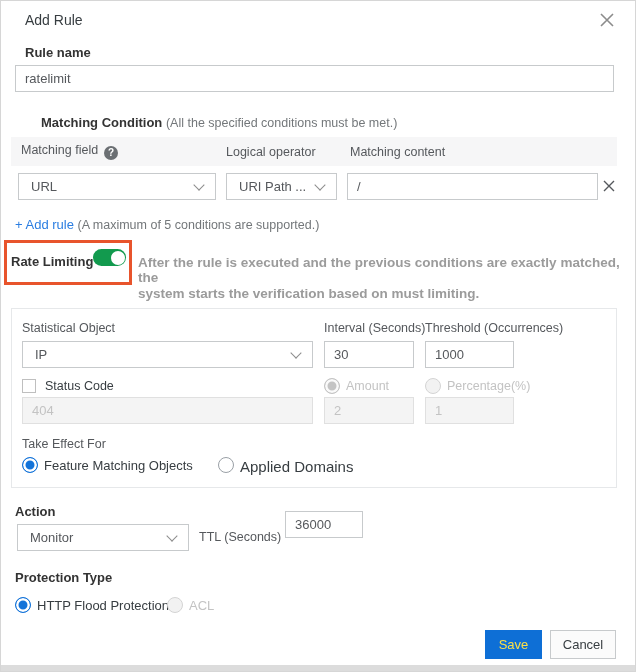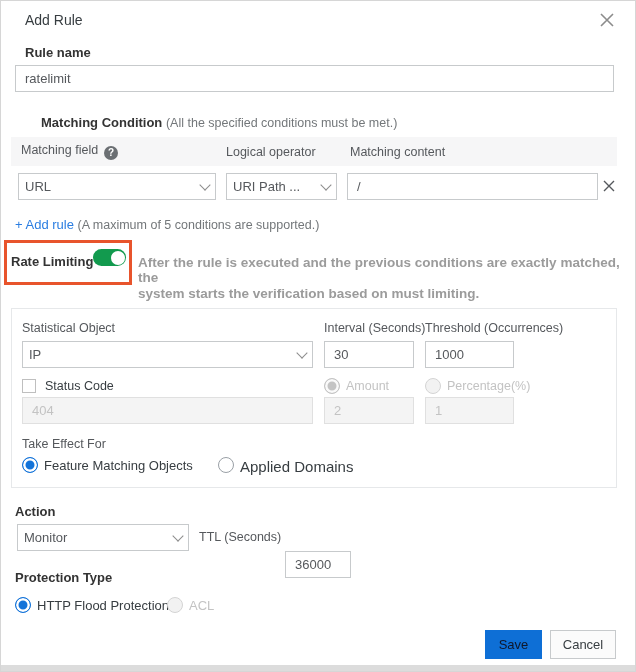--- a/index.html
+++ b/index.html
@@ -18,21 +18,21 @@
   .input{
     box-sizing:border-box;border:1px solid #c7cacc;background:#fff;color:#55585c;
     font-size:13px;padding:0 9px;height:27px;line-height:25px;font-family:inherit;
   }
   input.input{outline:none;display:block;}
   .input.disabled{background:#f4f4f4;border-color:#e0e0e0;color:#c3c3c3;}
 
   .select{
     box-sizing:border-box;border:1px solid #c7cacc;background:#fff;height:27px;
     display:flex;align-items:center;justify-content:space-between;
-    padding:0 6px;color:#55585c;cursor:pointer;
+    padding:0 12px;color:#55585c;cursor:pointer;
   }
   .chev{width:7px;height:7px;border-right:1.5px solid #8c8c8c;border-bottom:1.5px solid #8c8c8c;
         transform:rotate(45deg);margin-top:-4px;flex:none;}
 
   .header-band{background:#f6f6f7;}
 
   .help-icon{
     display:inline-flex;align-items:center;justify-content:center;
     width:14px;height:14px;border-radius:50%;background:#6b6f73;color:#fff;
     font-size:10px;font-weight:bold;margin-left:6px;vertical-align:-2px;cursor:pointer;
@@ -52,21 +52,21 @@
   .checkbox{width:14px;height:14px;border:1px solid #bfbfbf;background:#fff;box-sizing:border-box;cursor:pointer;}
 
   .radio{width:16px;height:16px;border-radius:50%;box-sizing:border-box;}
   .radio.sel{background:#1373d9;border:1px solid #1373d9;box-shadow:inset 0 0 0 2.5px #fff;cursor:pointer;}
   .radio.unsel{border:1px solid #9aa0a6;background:#fff;cursor:pointer;}
   .radio.dis-sel{background:#c4c4c4;border:1px solid #c4c4c4;box-shadow:inset 0 0 0 2.5px #fafafa;}
   .radio.dis{border:1px solid #d4d4d4;background:#f2f2f2;}
 
   .btn{box-sizing:border-box;height:29px;font-size:13px;display:flex;align-items:center;
        justify-content:center;cursor:pointer;font-family:inherit;}
-  .btn-save{background:#0e6fd6;color:#0f172a;border:1px solid #0e6fd6;}
+  .btn-save{background:#0e6fd6;color:#fde047;border:1px solid #0e6fd6;}
   .btn-cancel{background:#fbfbfb;color:#373d41;border:1px solid #c7cacc;}
 
   .bottom-strip{position:absolute;left:0;right:0;bottom:0;height:6px;background:#dcdcdc;}
 </style>
 </head>
 <body>
 
 <div class="dialog">
 
   <div class="abs title" style="left:24px;top:11px;">Add Rule</div>
@@ -145,21 +145,21 @@
     <div class="abs radio unsel" style="left:206px;top:148px;"></div>
     <div class="abs" style="left:228px;top:149px;font-size:15px;color:#373d41;">Applied Domains</div>
   </div>
 
   <div class="abs sec-label" style="left:14px;top:503px;">Action</div>
   <div class="abs select" style="left:16px;top:523px;width:172px;">
     <span>Monitor</span>
     <span class="chev"></span>
   </div>
   <div class="abs sub-label" style="left:198px;top:529px;">TTL (Seconds)</div>
-  <input class="abs input" style="left: 284px; top: 550px; width: 66px;" type="text" value="36000">
+  <input class="abs input" style="left: 284px; top: 510px; width: 78px;" type="text" value="36000">
 
   <div class="abs sec-label" style="left:14px;top:569px;">Protection Type</div>
   <div class="abs radio sel" style="left:14px;top:596px;"></div>
   <div class="abs" style="left:36px;top:597px;font-size:13px;color:#373d41;">HTTP Flood Protection</div>
   <div class="abs radio dis" style="left:166px;top:596px;"></div>
   <div class="abs dim-label" style="left:188px;top:597px;font-size:13px;">ACL</div>
 
   <div class="abs btn btn-save" style="left:484px;top:629px;width:57px;">Save</div>
   <div class="abs btn btn-cancel" style="left:549px;top:629px;width:66px;">Cancel</div>
 

